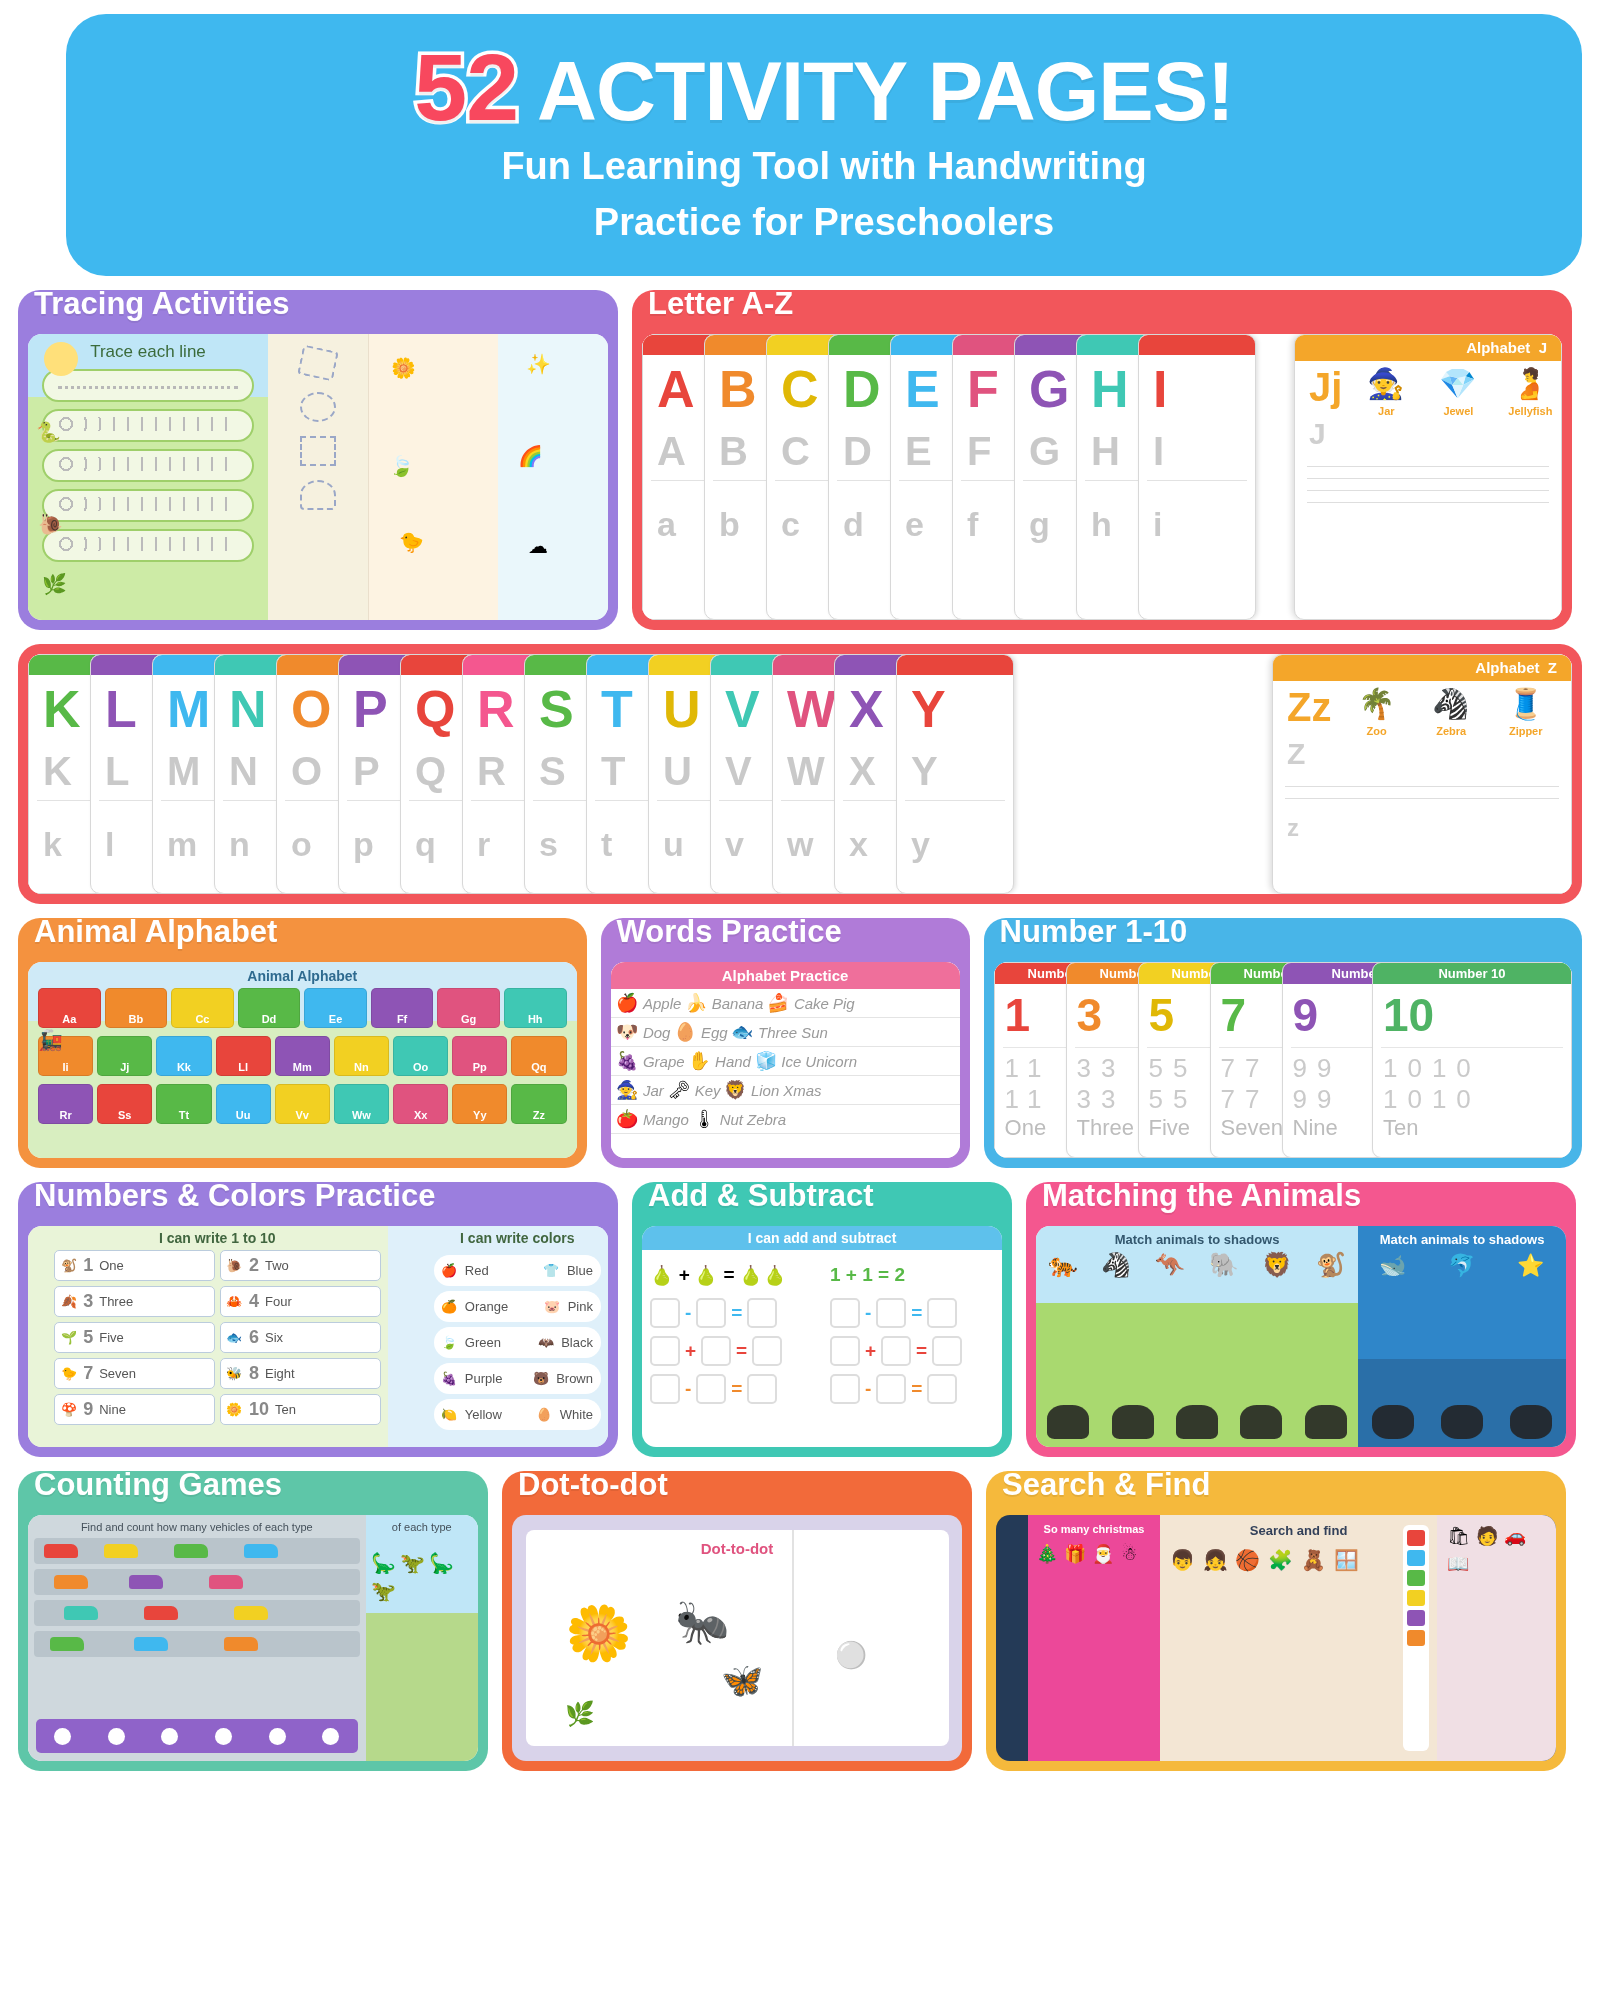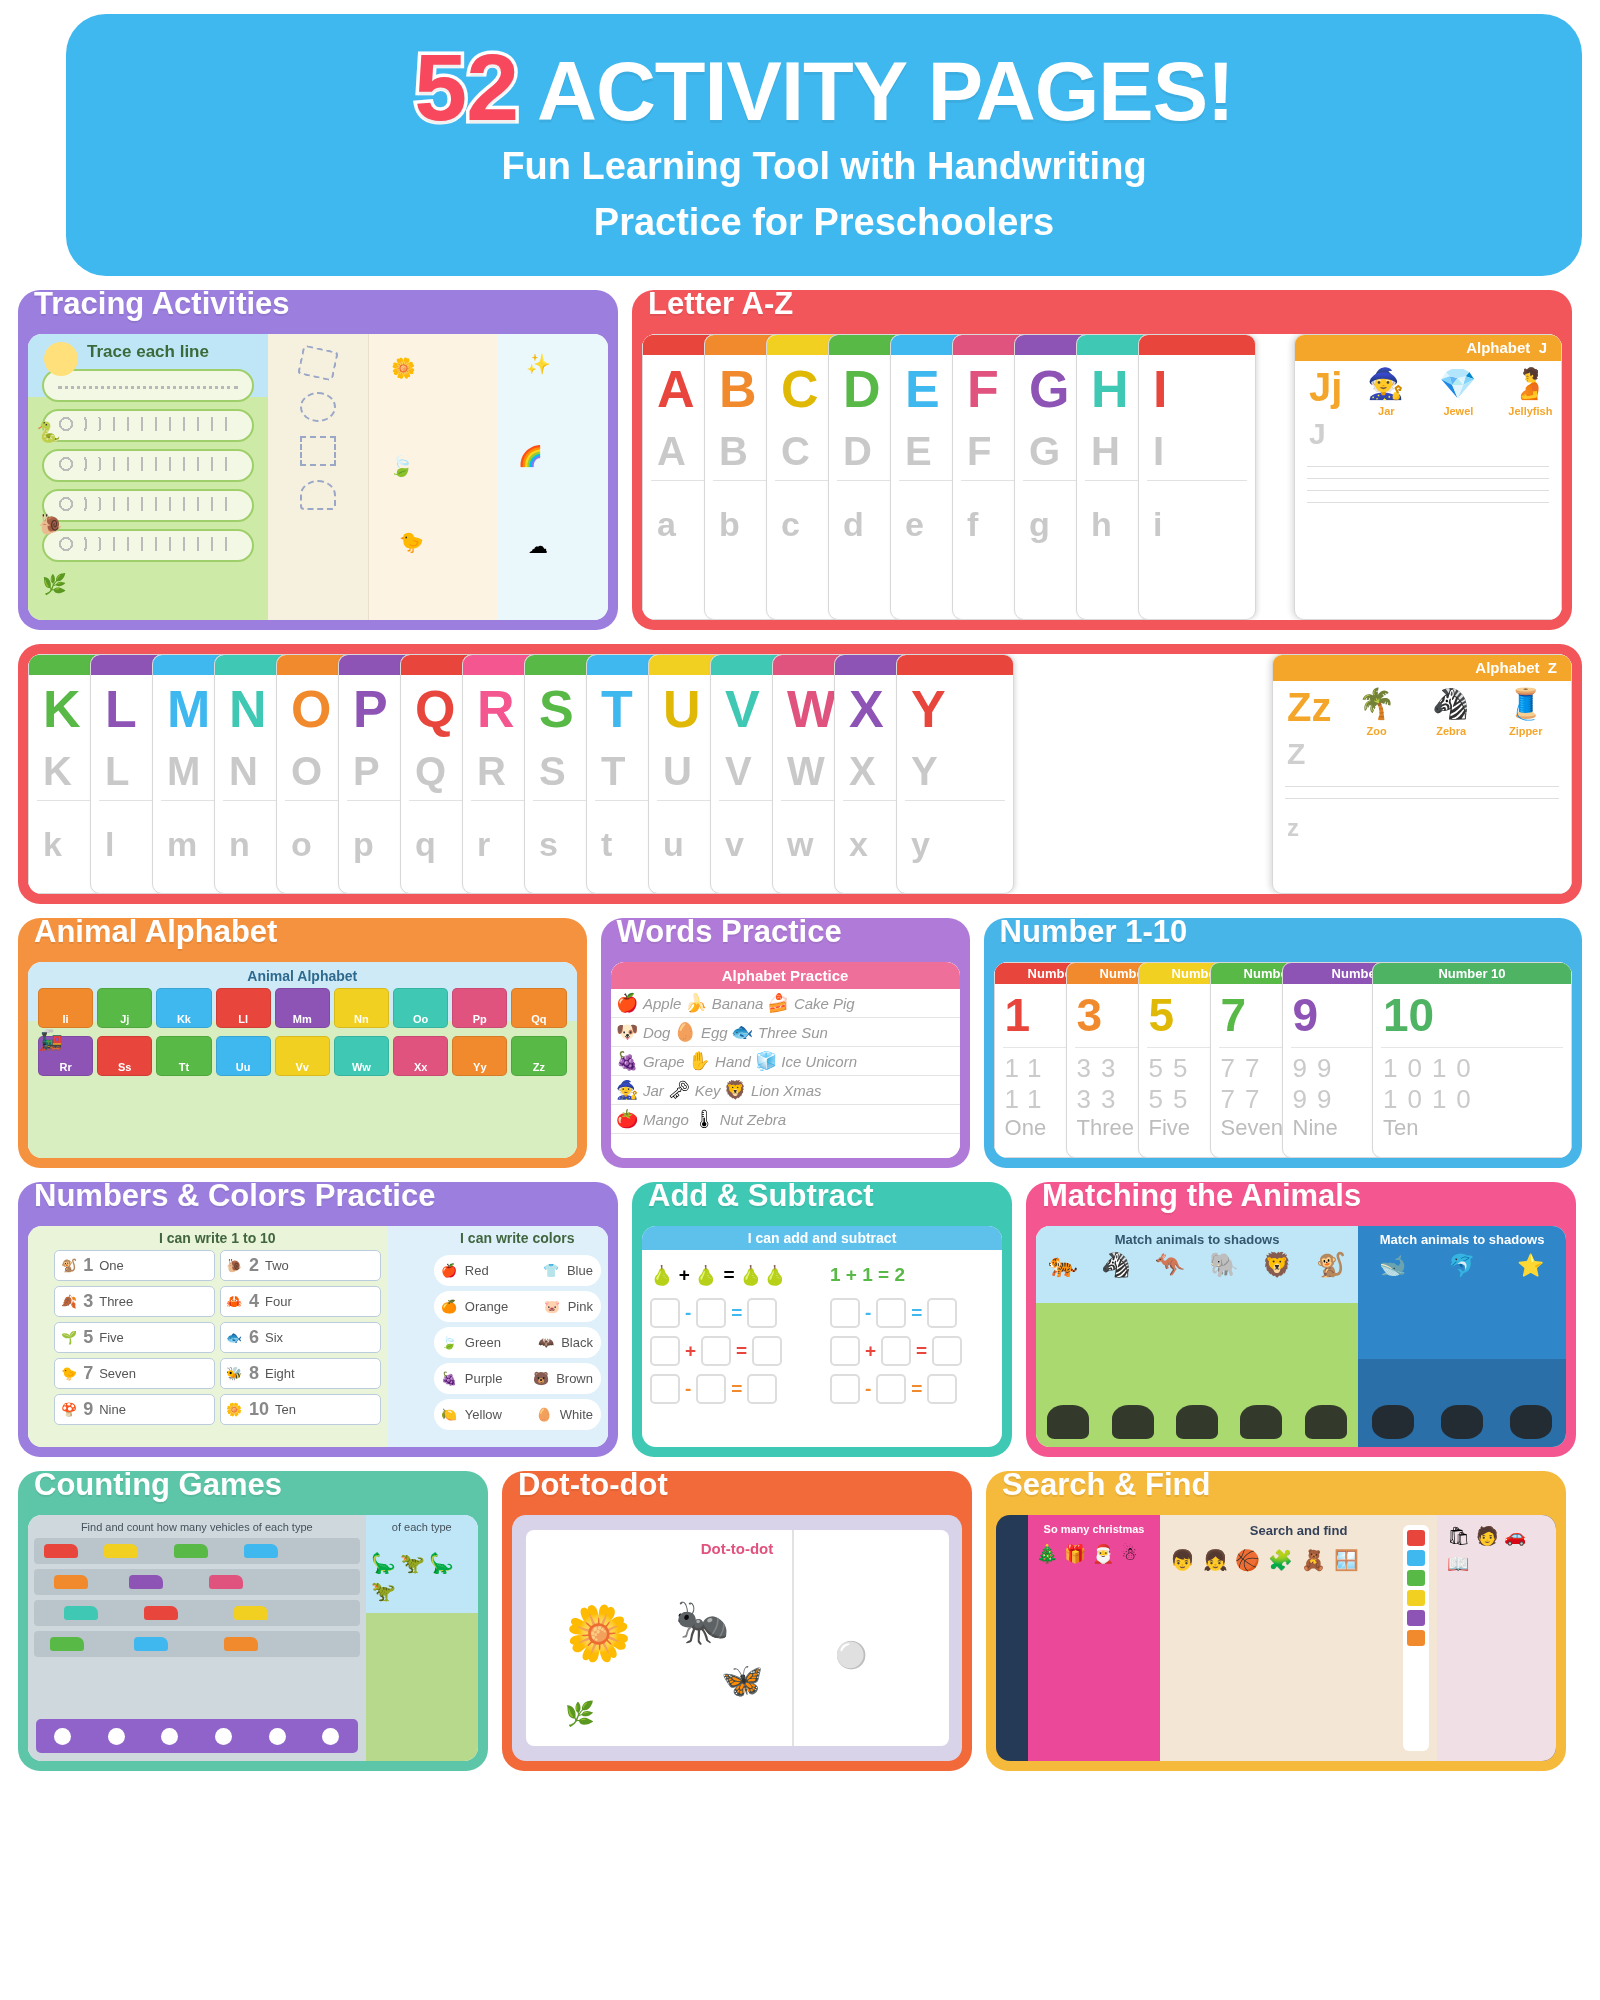--- a/index.html
+++ b/index.html
@@ -63,21 +63,21 @@
   .row { display: flex; gap: 14px; margin-top: 14px; }
 
   
   #tracing { width: 600px; height: 340px; background: #9b7ede; }
   .trace-inner { display: flex; height: 100%; }
   .trace-main {
     flex: 1 1 auto;
     background: linear-gradient(#bfe6f7 0 22%, #cdeba6 22% 100%);
     position: relative;
   }
-  .trace-head { text-align: center; font-size: 17px; font-weight: bold; color: #3b6b3b; padding-top: 8px; }
+  .trace-head { text-align: center; font-size: 17px; font-weight: normal; color: #3b6b3b; padding-top: 8px; }
   .trace-lane {
     height: 33px; margin: 7px 14px;
     background: #f2f8e4; border: 2px solid #9fcf6a; border-radius: 17px;
     position: relative; overflow: hidden;
   }
   .trace-lane::after {
     content: "";
     position: absolute; left: 14px; right: 14px; top: 50%;
     border-top: 3px dotted #b8b8b8;
   }
@@ -531,20 +531,30 @@
     </div>
   </div>
 
   <div class="row">
 
     <div class="card" id="animal">
       <div class="card-title">Animal Alphabet</div>
       <div class="card-body">
         <div class="ab-inner">
           <div class="ab-title">Animal Alphabet</div>
+          <div class="ab-row">
+            <div class="ab-cell" style="background:#e8453c">Aa</div>
+            <div class="ab-cell" style="background:#f08a2c">Bb</div>
+            <div class="ab-cell" style="background:#f2d022">Cc</div>
+            <div class="ab-cell" style="background:#58b947">Dd</div>
+            <div class="ab-cell" style="background:#3fb8ef">Ee</div>
+            <div class="ab-cell" style="background:#8e54b5">Ff</div>
+            <div class="ab-cell" style="background:#e0537f">Gg</div>
+            <div class="ab-cell" style="background:#3fc8b4">Hh</div>
+          </div>
           <div class="ab-row">
             <div class="ab-cell" style="background:#f08a2c">Ii</div>
             <div class="ab-cell" style="background:#58b947">Jj</div>
             <div class="ab-cell" style="background:#3fb8ef">Kk</div>
             <div class="ab-cell" style="background:#e8453c">Ll</div>
             <div class="ab-cell" style="background:#8e54b5">Mm</div>
             <div class="ab-cell" style="background:#f2d022">Nn</div>
             <div class="ab-cell" style="background:#3fc8b4">Oo</div>
             <div class="ab-cell" style="background:#e0537f">Pp</div>
             <div class="ab-cell" style="background:#f08a2c">Qq</div>

